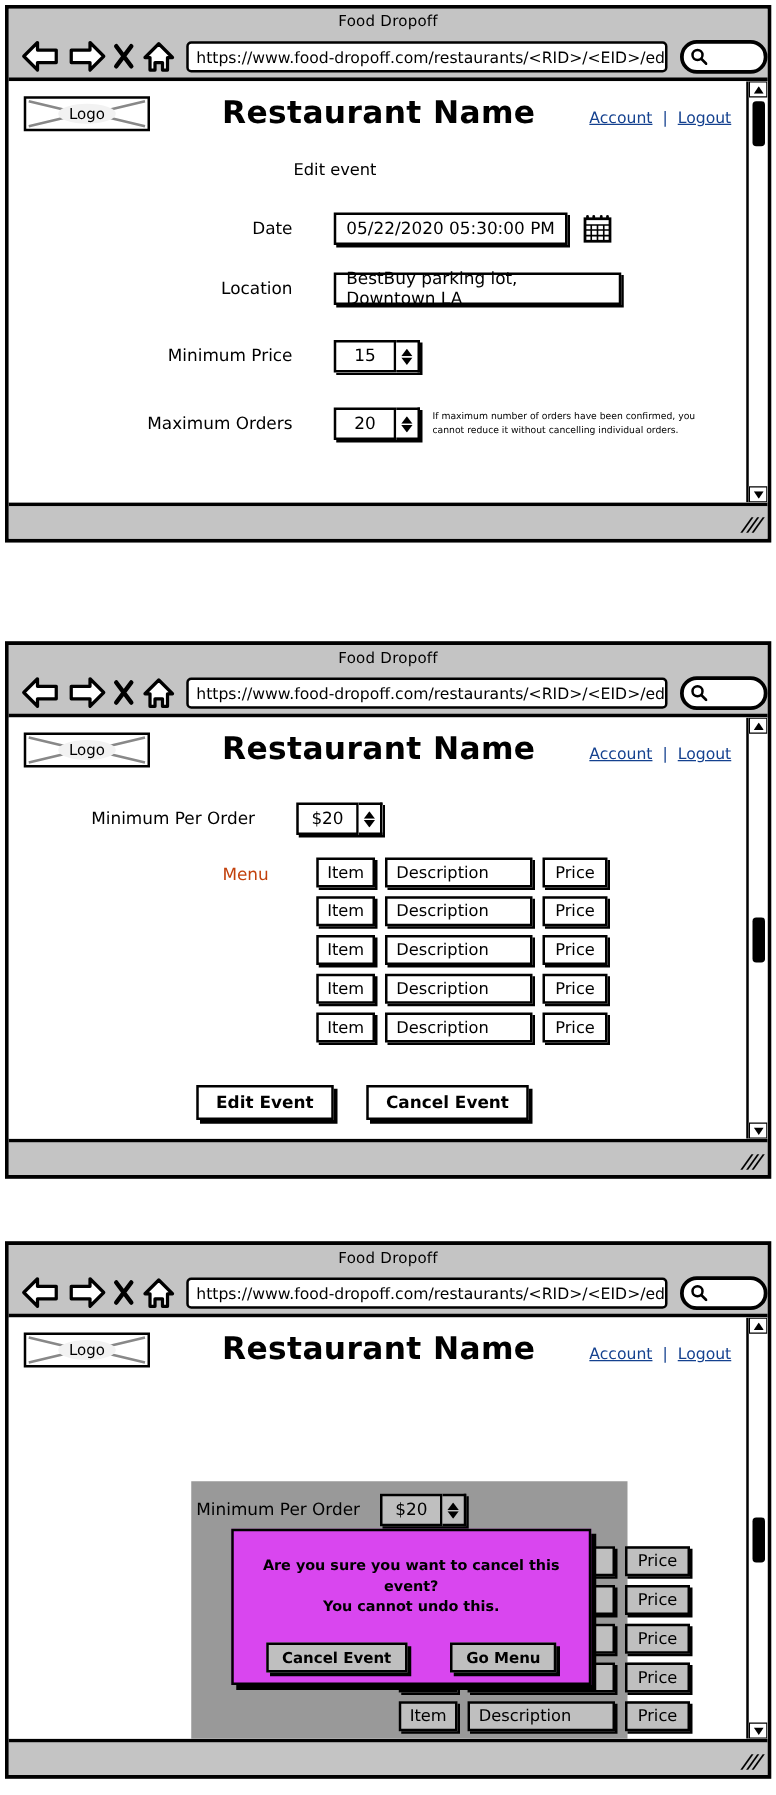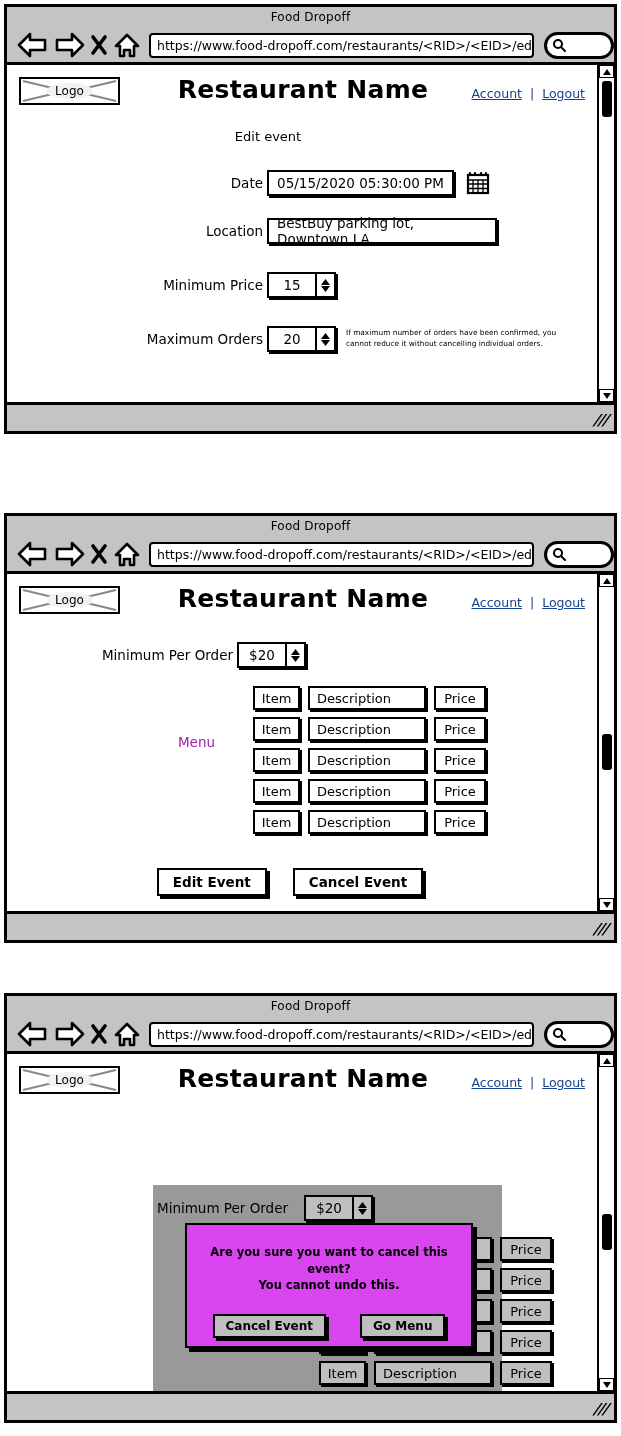--- a/index.html
+++ b/index.html
@@ -200,21 +200,21 @@
 
   
   .form-row {
     display: flex;
     align-items: center;
     margin-top: 22px;
   }
   .form-label {
     width: 260px;
     text-align: right;
-    padding-right: 4px;
+    padding-right: 33px;
     font-size: 13.5px;
     color: #000;
   }
   .wf-input {
     border: 2px solid #000;
     background: #fff;
     height: 26px;
     display: flex;
     align-items: center;
     padding: 0 8px;
@@ -262,23 +262,22 @@
     color: #000;
   }
 
   
   .menu-block { display: flex; margin-top: 18px; }
   .menu-label {
     width: 260px;
     text-align: right;
     padding-right: 22px;
     font-size: 13.5px;
-    color: #a21caf;
+    color: #c2410c;
     padding-top: 6px;
-    margin-top: 42px;
   }
   .menu-rows { display: flex; flex-direction: column; gap: 7px; margin-left: 16px; }
   .menu-row { display: flex; gap: 8px; }
   .cell {
     border: 2px solid #000;
     background: #fff;
     height: 24px;
     display: flex;
     align-items: center;
     padding: 0 7px;
@@ -413,21 +412,21 @@
           <a>Account</a>
           <span class="header-sep">|</span>
           <a>Logout</a>
         </div>
       </div>
 
       <div class="subtitle">Edit event</div>
 
       <div class="form-row" style="margin-top:26px;">
         <div class="form-label">Date</div>
-        <div class="wf-input date">05/15/2020  05:30:00 PM</div>
+        <div class="wf-input date">05/22/2020  05:30:00 PM</div>
         <span class="cal-icon">
           <svg width="24" height="24" viewBox="0 0 24 24">
             <path d="M4 4 L4 2 M9 4 L9 2 M15 4 L15 2 M20 4 L20 2" stroke="#000" stroke-width="2.2" stroke-linecap="round"></path>
             <rect x="2" y="4" width="20" height="18" fill="#fff" stroke="#000" stroke-width="2.2"></rect>
             <path d="M2 9 H22 M2 13 H22 M2 17.5 H22 M7 9 V22 M12 9 V22 M17 9 V22" stroke="#000" stroke-width="1.3"></path>
           </svg>
         </span>
       </div>
 
       <div class="form-row">

